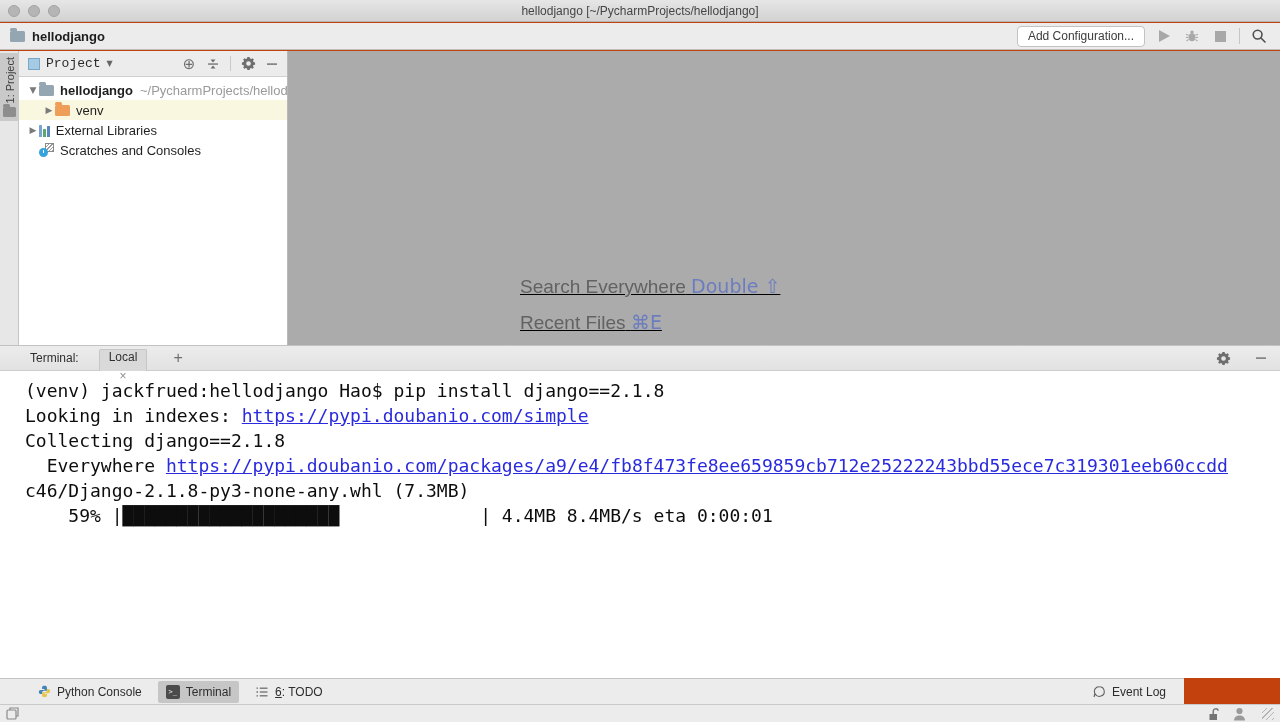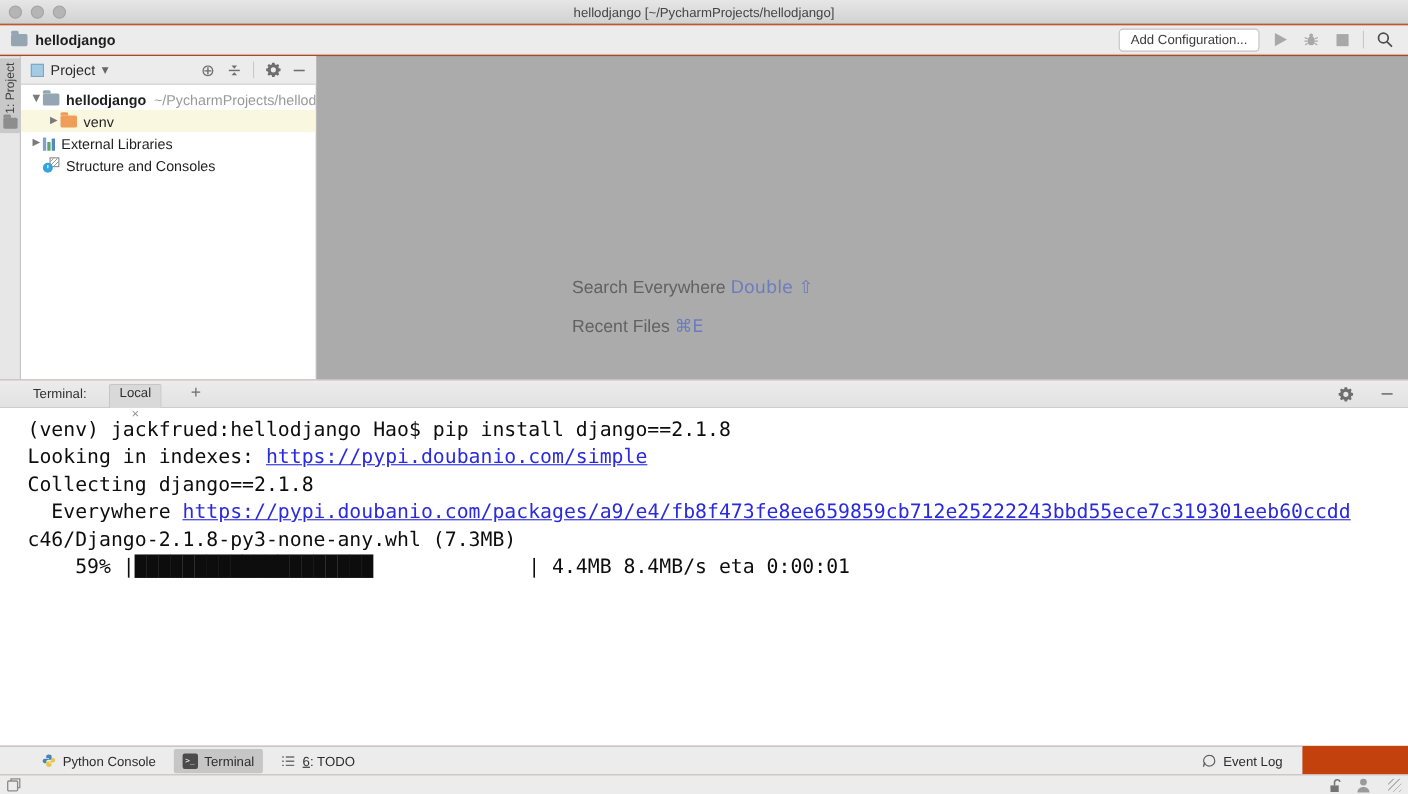--- a/index.html
+++ b/index.html
@@ -38,21 +38,21 @@
 
   .stripe { width:19px; background:#e7e7e7; border-right:1px solid #c4c4c4; position:relative; }
   .stripe-tab { position:absolute; left:0; width:19px; display:flex; flex-direction:column; align-items:center; gap:4px; padding:4px 0; cursor:default; }
   .stripe-tab.active { background:#c9c9c9; }
   .vtext { writing-mode:vertical-rl; transform:rotate(180deg); font-size:11px; color:#3e3e3e; white-space:nowrap; }
   .stripe-star { font-family:"DejaVu Sans",sans-serif; font-size:11px; color:#8a8a8a; line-height:1; }
 
   .project-panel { width:269px; background:#ffffff; border-right:1px solid #b9b9b9; display:flex; flex-direction:column; }
   .panel-header { height:26px; background:#ececec; border-bottom:1px solid #d0d0d0; display:flex; align-items:center; padding:0 6px 0 9px; gap:6px; }
   .pv-icon { width:12px; height:12px; background:#a5cbe4; border:1px solid #7aa5c4; flex:none; }
-  .panel-title { font-size:13px; color:#2b2b2b; }
+  .panel-title { font-size:13px; color:#2b2b2b;font-family:Liberation Mono, monospace; }
   .dd-arrow { font-size:8px; color:#666; font-family:"DejaVu Sans",sans-serif; }
   .ph-spacer { flex:1; }
   .ph-ico { display:inline-flex; align-items:center; justify-content:center; width:18px; height:18px; color:#6e6e6e; }
   .locate-glyph { font-family:"DejaVu Sans",sans-serif; font-size:15px; color:#6e6e6e; }
   .ph-div { width:1px; height:15px; background:#c9c9c9; margin:0 2px; }
 
   .tree { flex:1; padding-top:3px; font-size:13px; color:#1f1f1f; overflow:hidden; }
   .tree-row { height:20px; display:flex; align-items:center; white-space:nowrap; overflow:hidden; }
   .tree-row.selected { background:var(--sel-row,#f9f7e0); }
   .tw-arrow { font-family:"DejaVu Sans",sans-serif; font-size:9px; color:#7a7a7a; width:12px; text-align:center; flex:none; }
@@ -64,21 +64,21 @@
   .libs-icon i { display:block; width:2.6px; border-radius:0.5px; }
   .libs-icon .b1 { height:12px; background:#7aa3d4; }
   .libs-icon .b2 { height:8px; background:#59a869; }
   .libs-icon .b3 { height:11px; background:#5585c5; }
   .scratch-icon { position:relative; width:15px; height:14px; flex:none; }
   .scratch-icon .doc { position:absolute; right:0; top:0; width:9px; height:9px; border:1px solid #8a8a8a; background:repeating-linear-gradient(135deg,#fff 0 1.5px,#9a9a9a 1.5px 2.5px); }
   .scratch-icon .clock { position:absolute; left:0; bottom:0; width:9px; height:9px; border-radius:50%; background:#35a4dc; }
   .scratch-icon .clock::after { content:""; position:absolute; left:4px; top:2px; width:1.4px; height:3px; background:#fff; }
 
   .editor { flex:1; background:#ababab; position:relative; overflow:hidden; }
-  .hints { position:absolute; left:232px; top:200px; font-size:16px; }
+  .hints { position:absolute; left:232px; top:224px; font-size:19px;text-decoration:underline; }
   .hint { height:18px; margin-bottom:18px; white-space:nowrap; }
   .hint-label { color:#626262; }
   .hint-keys { color:var(--hint-key,#6c7dbf); font-family:"DejaVu Sans","Liberation Sans",sans-serif; }
 
   
   .terminal { position:absolute; left:0; top:345px; width:1280px; height:333px; background:#fff; }
   .term-header { height:26px; background:linear-gradient(#ececec,#e2e2e2); border-top:1px solid #c2c2c2; border-bottom:1px solid #cdcdcd;
     display:flex; align-items:center; padding:0 10px 0 30px; gap:20px; }
   .term-title { font-size:12px; color:#2f2f2f; }
   .term-tab { display:flex; align-items:center; gap:6px; background:#d9d9d9; border:1px solid #c6c6c6; border-bottom:none;
@@ -230,21 +230,21 @@
               <i class="b3"></i>
             </span>
           <span class="tree-label">External Libraries</span>
         </div>
         <div class="tree-row ind-1">
           <span class="tw-arrow"></span>
           <span class="scratch-icon">
               <span class="doc"></span>
               <span class="clock"></span>
             </span>
-          <span class="tree-label">Structure and Consoles</span>
+          <span class="tree-label">Scratches and Consoles</span>
         </div>
       </div>
     </div>
 
     <div class="editor">
       <div class="hints">
         <div class="hint">
           <span class="hint-label">Search Everywhere</span>
           <span class="hint-keys">Double ⇧</span>
         </div>

